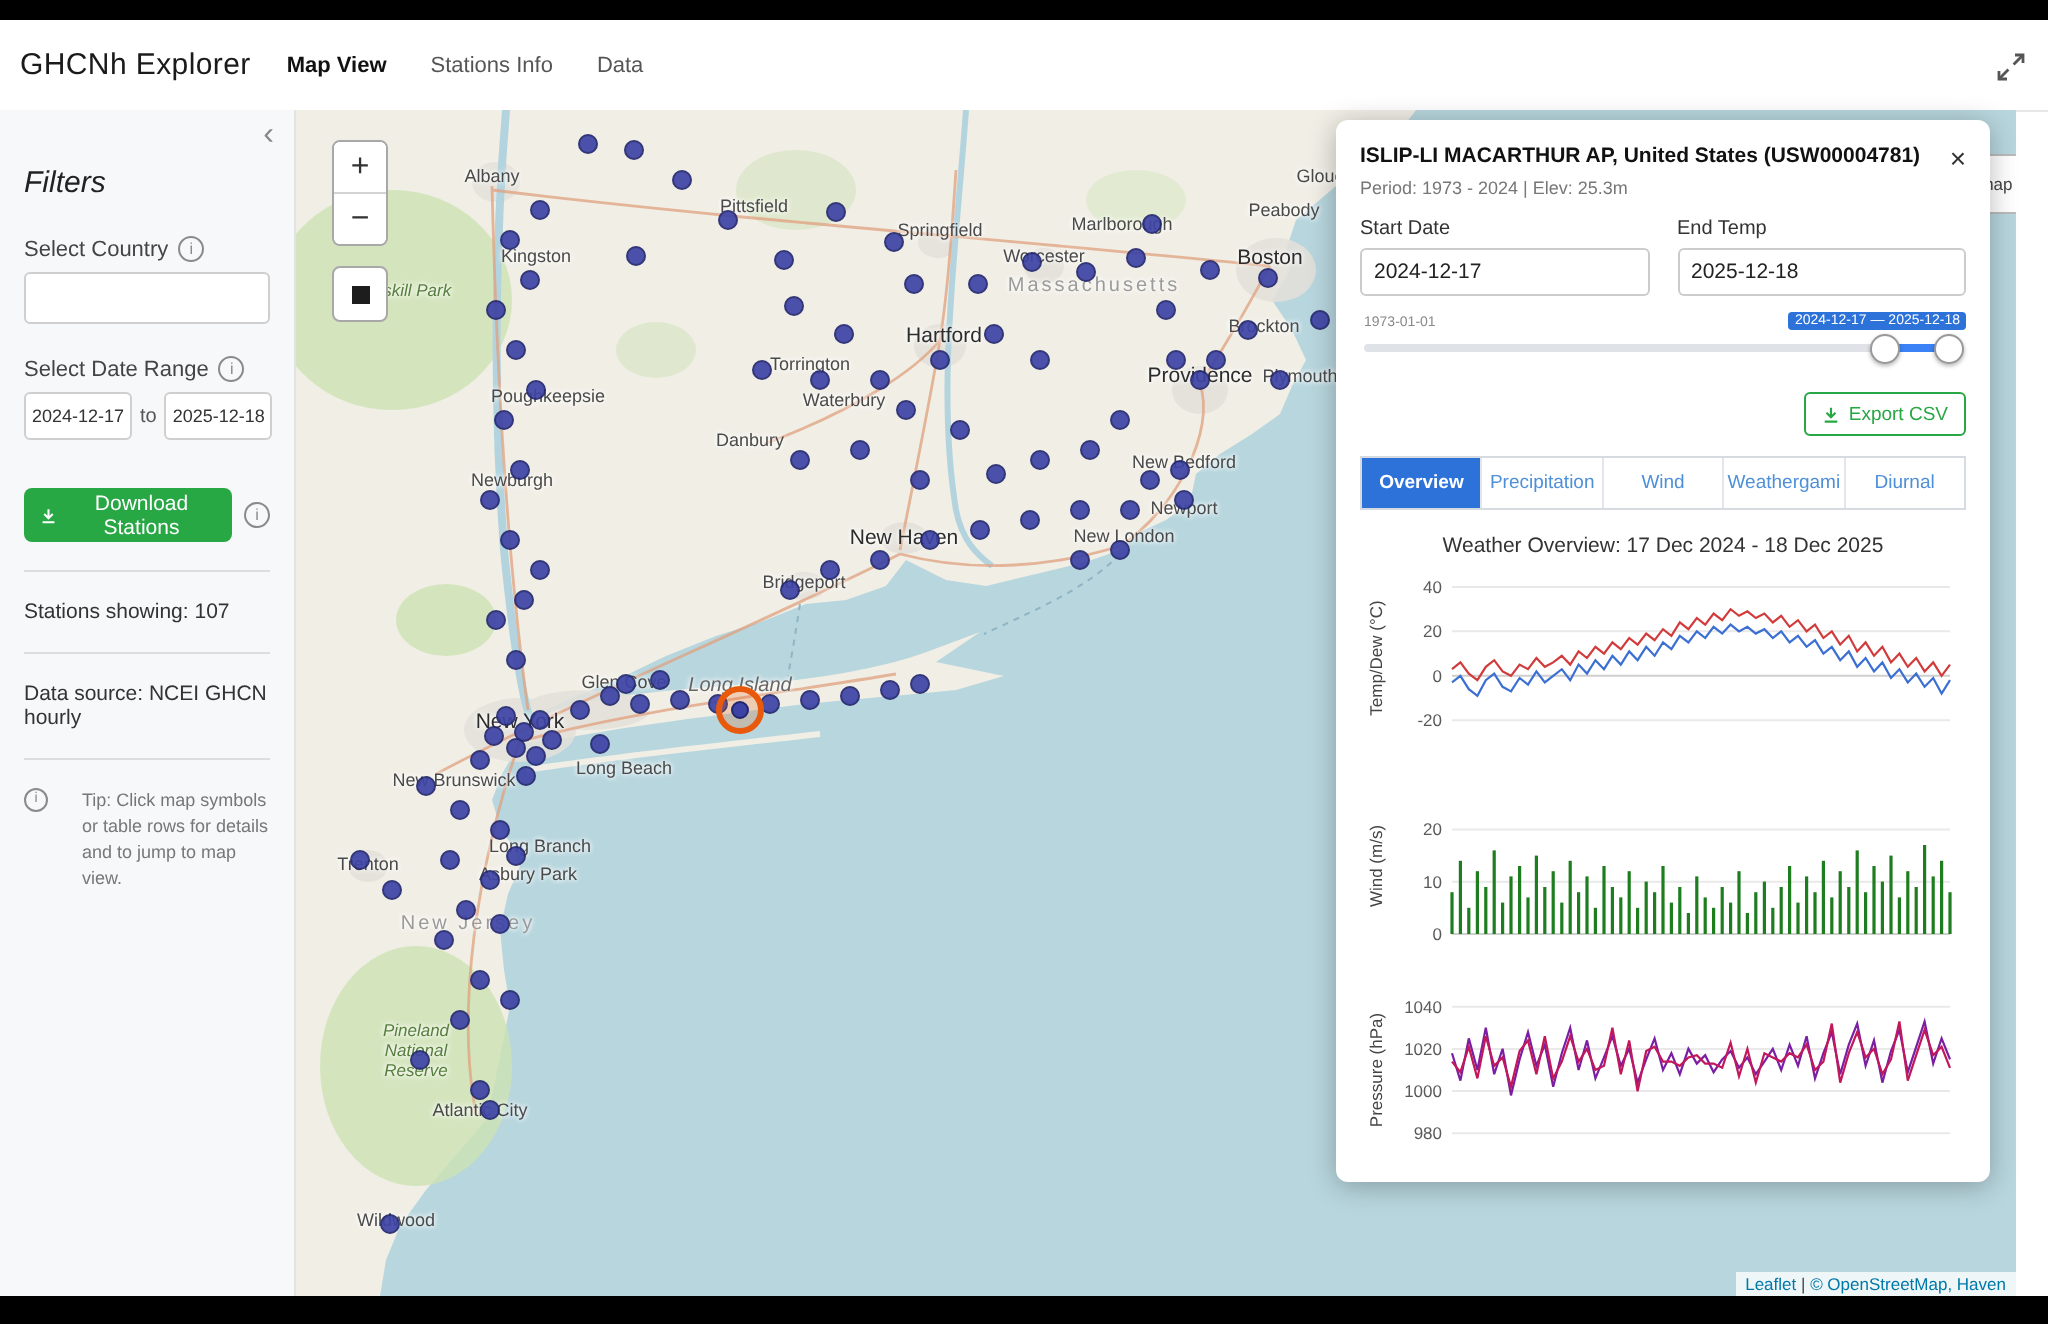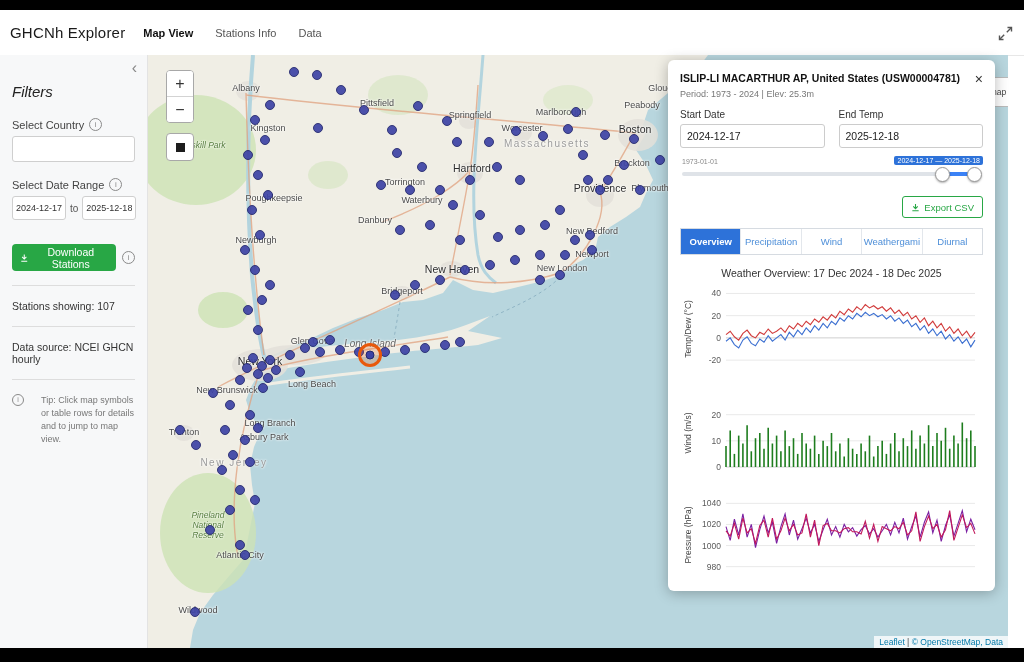--- a/index.html
+++ b/index.html
@@ -358,21 +358,21 @@
     <div class="zoom-box">
       <div class="lf-btn">+</div>
       <div class="lf-btn">−</div>
     </div>
     <div class="home-box">
       <div class="home-sq"></div>
     </div>
     <div class="basemap-btn">map</div>
 
     <div class="attrib">
-      <a>Leaflet</a><span> | </span><a>© OpenStreetMap, Data</a>
+      <a>Leaflet</a><span> | </span><a>© OpenStreetMap, Haven</a>
     </div>
   </div>
 
   <div class="panel">
     <div class="panel-head">
       <div class="panel-title">ISLIP-LI MACARTHUR AP, United States (USW00004781)</div>
       <div class="panel-close">×</div>
     </div>
     <div class="panel-sub">Period: 1973 - 2024 | Elev: 25.3m</div>
 

